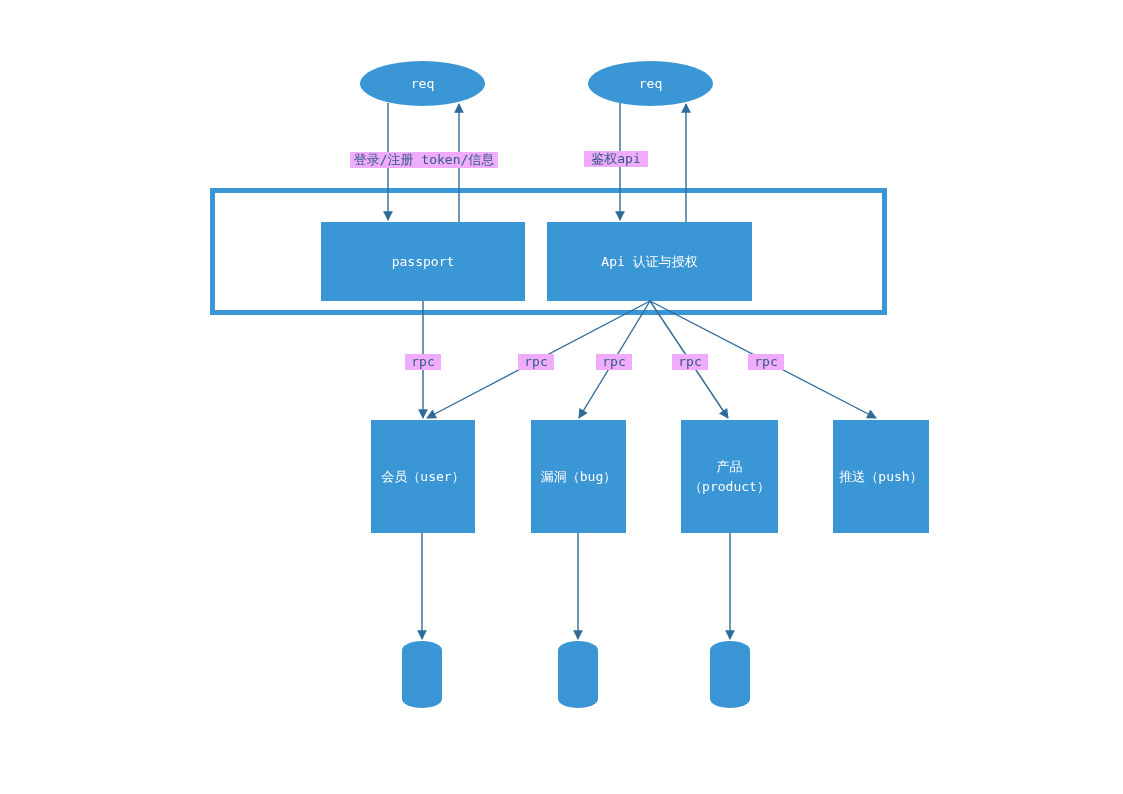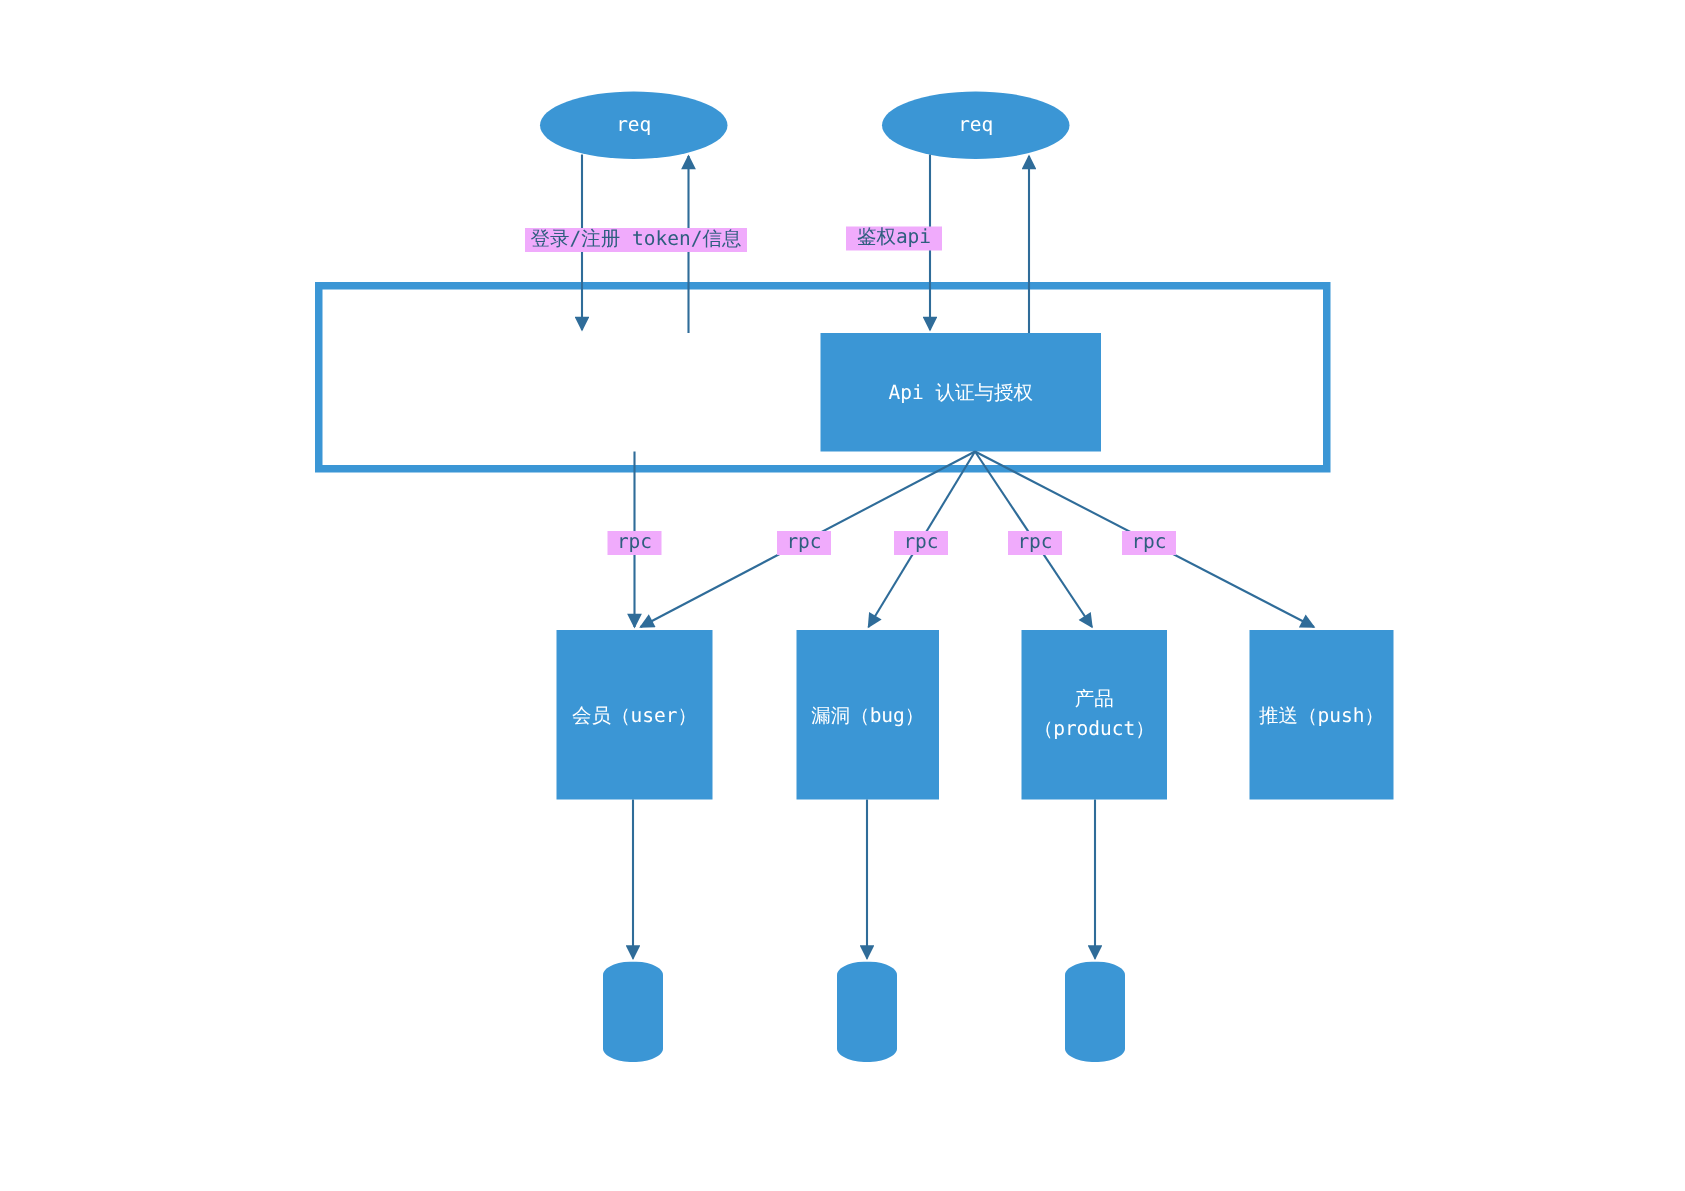--- a/index.html
+++ b/index.html
@@ -22,21 +22,21 @@
   .frame{
     position:absolute;
     border:5px solid #3b96d5;
     box-sizing:border-box;
     background:transparent;
   }
   .node-ellipse-1{left:360px;top:61px;width:125px;height:45px;}
   .node-ellipse-2{left:588px;top:61px;width:125px;height:45px;}
   .gateway-frame{left:210px;top:188px;width:677px;height:127px;}
   .node-passport{left:321px;top:222px;width:204px;height:79px;}
-  .node-api{left:547px;top:222px;width:187px;height:79px;}
+  .node-api{left:547px;top:222px;width:205px;height:79px;}
   .node-user{left:371px;top:420px;width:104px;height:113px;padding:0 8px;}
   .node-bug{left:531px;top:420px;width:95px;height:113px;padding:12px 6px;}
   .node-product{left:681px;top:420px;width:97px;height:113px;padding:0 8px;line-height:1.5;}
   .node-push{left:833px;top:420px;width:96px;height:113px;padding:12px 4px;}
   .db{position:absolute;width:40px;height:67px;}
   .db-1{left:402px;top:641px;}
   .db-2{left:558px;top:641px;}
   .db-3{left:710px;top:641px;}
   
   .wires{position:absolute;left:0;top:0;width:1123px;height:794px;pointer-events:none;}
@@ -44,41 +44,44 @@
   .edge-label{
     position:absolute;
     background:#f0abfc;
     color:#2e5e7e;
     font-size:13px;
     text-align:center;
     line-height:16px;
     white-space:nowrap;
   }
   .lbl-login{left:350px;top:152px;width:148px;}
-  .lbl-auth{left:564px;top:151px;width:64px;}
+  .lbl-auth{left:584px;top:151px;width:64px;}
   .lbl-rpc-1{left:405px;top:354px;width:36px;}
   .lbl-rpc-2{left:518px;top:354px;width:36px;}
   .lbl-rpc-3{left:596px;top:354px;width:36px;}
   .lbl-rpc-4{left:672px;top:354px;width:36px;}
   .lbl-rpc-5{left:748px;top:354px;width:36px;}
 </style>
 </head>
 <body>
 
 <div class="canvas">
 
   <div class="shape fillshape ellipse node-ellipse-1">
     <span>req</span>
   </div>
   <div class="shape fillshape ellipse node-ellipse-2">
     <span>req</span>
   </div>
 
   <div class="frame gateway-frame"></div>
 
+  <div class="shape fillshape node-passport">
+    <span>passport</span>
+  </div>
   <div class="shape fillshape node-api">
     <span>Api 认证与授权</span>
   </div>
 
   <div class="shape fillshape node-user">
     <span>会员（user）</span>
   </div>
   <div class="shape fillshape node-bug">
     <span>漏洞（bug）</span>
   </div>

